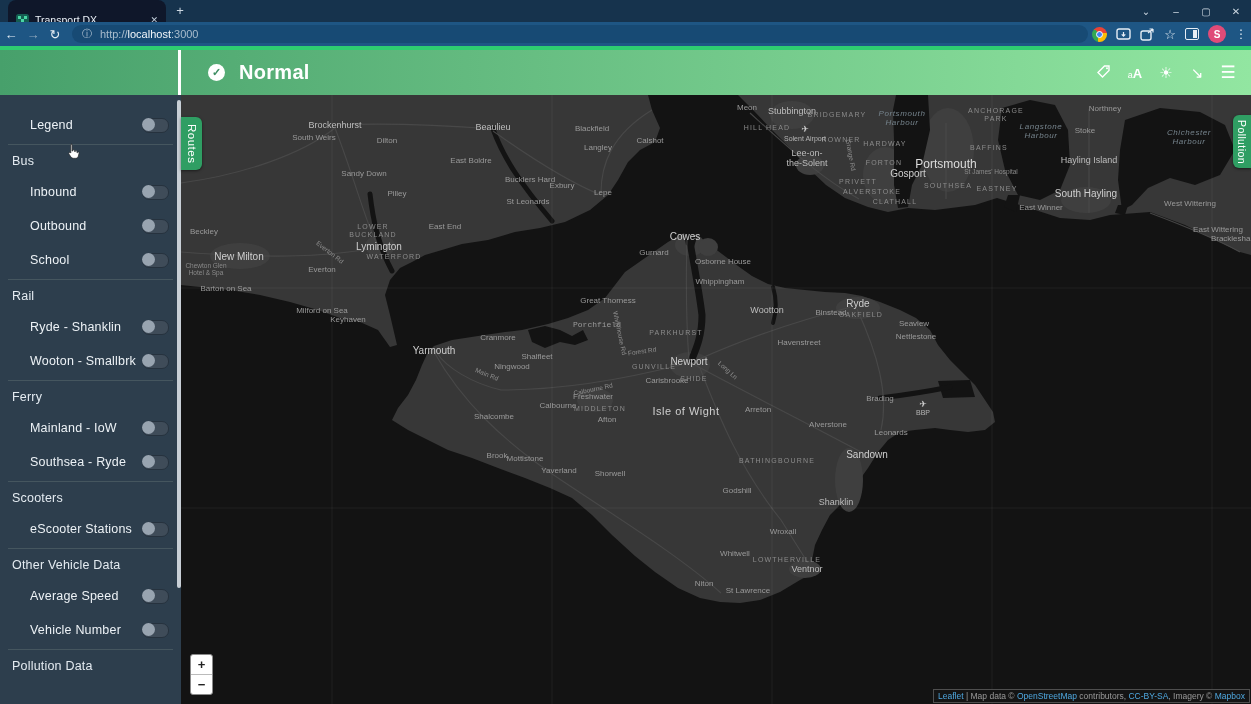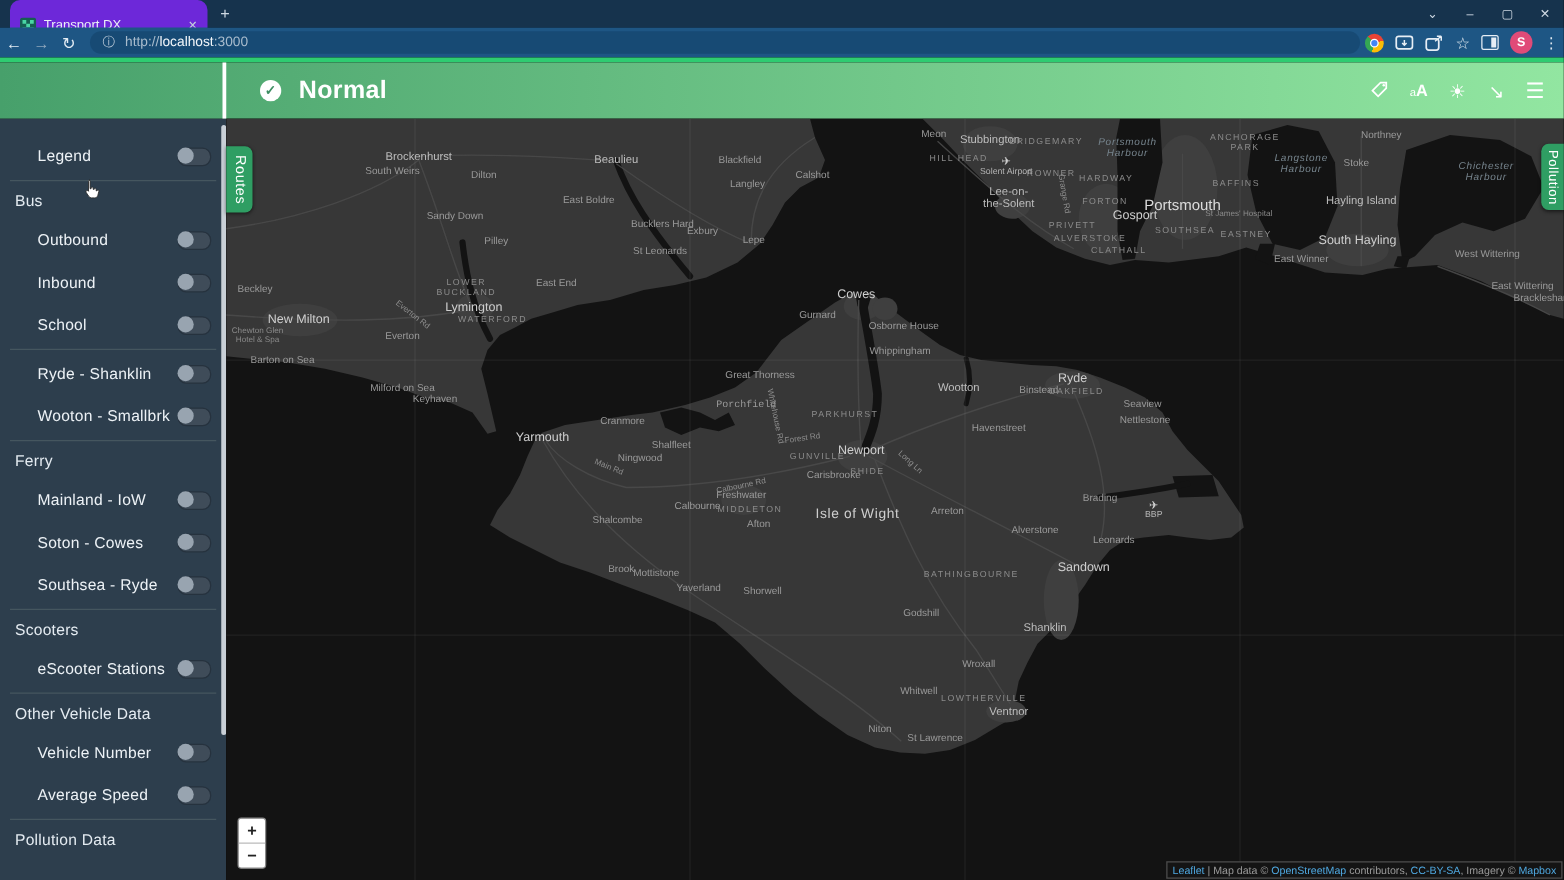--- a/index.html
+++ b/index.html
@@ -1,19 +1,19 @@
 <!DOCTYPE html>
 <html><head>
 <meta charset="utf-8">
 <style>
   html,body{margin:0;padding:0;width:1251px;height:704px;overflow:hidden;background:#000;
     font-family:"Liberation Sans",sans-serif;-webkit-font-smoothing:antialiased;}
   
   #tabbar{position:absolute;left:0;top:0;width:1251px;height:22px;background:#16334d;}
-  #tab{position:absolute;left:8px;top:0;width:158px;height:40px;background:#6d28d9;border-radius:8px 8px 0 0;
+  #tab{position:absolute;left:8px;top:0;width:158px;height:40px;background:#0f172a;border-radius:8px 8px 0 0;
        display:flex;align-items:center;padding:0 8px;box-sizing:border-box;color:#e9eff6;font-size:10.5px;gap:6px;}
   #tab .ttl{flex:1;white-space:nowrap;overflow:hidden;}
   #tab .cls{color:#c2cfdb;font-size:9px;}
   #newtab{position:absolute;left:172px;top:3px;width:16px;height:16px;color:#cdd8e2;font-size:13px;text-align:center;line-height:16px;}
   .wctl{position:absolute;top:0;height:22px;width:30px;color:#cdd8e2;font-size:10px;display:flex;align-items:center;justify-content:center;}
   #addr{position:absolute;left:0;top:22px;width:1251px;height:24px;background:#1e5684;display:flex;align-items:center;}
   .navic{color:#e3ecf4;font-size:13px;width:22px;text-align:center;}
   .navic.dim{color:#8fa7bd;}
   #urlpill{position:absolute;left:72px;top:25px;width:1016px;height:18px;background:#174a74;border-radius:9px;
            display:flex;align-items:center;padding:0 10px;box-sizing:border-box;font-size:11px;}
@@ -162,38 +162,39 @@
   <div id="sidebar-list">
       <div class="sbrow">
         <span class="lbl">Legend</span>
         <span class="tgl">
           <span class="knob"></span>
         </span>
       </div>
       <div class="sbdiv"></div>
       <div class="sbhdr">Bus</div>
       <div class="sbrow">
+        <span class="lbl">Inbound</span>
+        <span class="tgl">
+          <span class="knob"></span>
+        </span>
+      </div>
+      <div class="sbrow">
         <span class="lbl">Outbound</span>
         <span class="tgl">
           <span class="knob"></span>
         </span>
       </div>
       <div class="sbrow">
-        <span class="lbl">Inbound</span>
-        <span class="tgl">
-          <span class="knob"></span>
-        </span>
-      </div>
-      <div class="sbrow">
         <span class="lbl">School</span>
         <span class="tgl">
           <span class="knob"></span>
         </span>
       </div>
       <div class="sbdiv"></div>
+      <div class="sbhdr">Rail</div>
       <div class="sbrow">
         <span class="lbl">Ryde - Shanklin</span>
         <span class="tgl">
           <span class="knob"></span>
         </span>
       </div>
       <div class="sbrow">
         <span class="lbl">Wooton - Smallbrk</span>
         <span class="tgl">
           <span class="knob"></span>
@@ -201,49 +202,43 @@
       </div>
       <div class="sbdiv"></div>
       <div class="sbhdr">Ferry</div>
       <div class="sbrow">
         <span class="lbl">Mainland - IoW</span>
         <span class="tgl">
           <span class="knob"></span>
         </span>
       </div>
       <div class="sbrow">
-        <span class="lbl">Soton - Cowes</span>
-        <span class="tgl">
-          <span class="knob"></span>
-        </span>
-      </div>
-      <div class="sbrow">
         <span class="lbl">Southsea - Ryde</span>
         <span class="tgl">
           <span class="knob"></span>
         </span>
       </div>
       <div class="sbdiv"></div>
       <div class="sbhdr">Scooters</div>
       <div class="sbrow">
         <span class="lbl">eScooter Stations</span>
         <span class="tgl">
           <span class="knob"></span>
         </span>
       </div>
       <div class="sbdiv"></div>
       <div class="sbhdr">Other Vehicle Data</div>
       <div class="sbrow">
+        <span class="lbl">Average Speed</span>
+        <span class="tgl">
+          <span class="knob"></span>
+        </span>
+      </div>
+      <div class="sbrow">
         <span class="lbl">Vehicle Number</span>
-        <span class="tgl">
-          <span class="knob"></span>
-        </span>
-      </div>
-      <div class="sbrow">
-        <span class="lbl">Average Speed</span>
         <span class="tgl">
           <span class="knob"></span>
         </span>
       </div>
       <div class="sbdiv"></div>
       <div class="sbhdr">Pollution Data</div>
     </div>
 </div>
 <div id="sb-scroll"></div>
 

